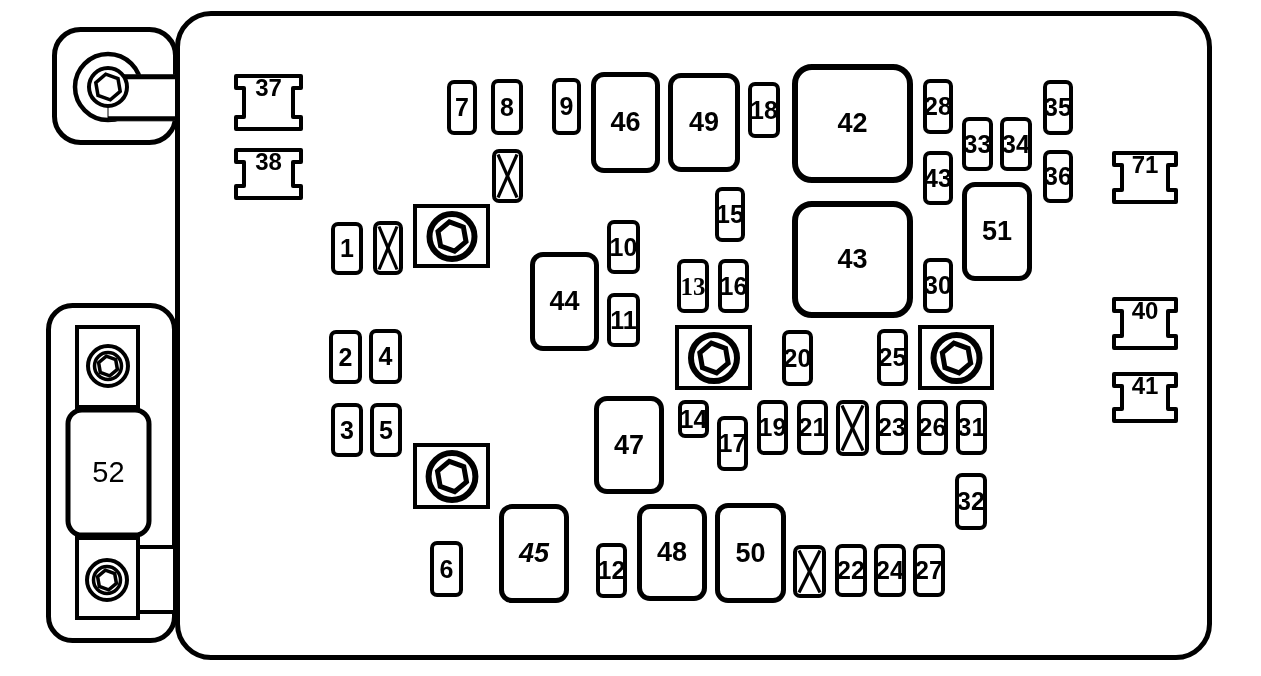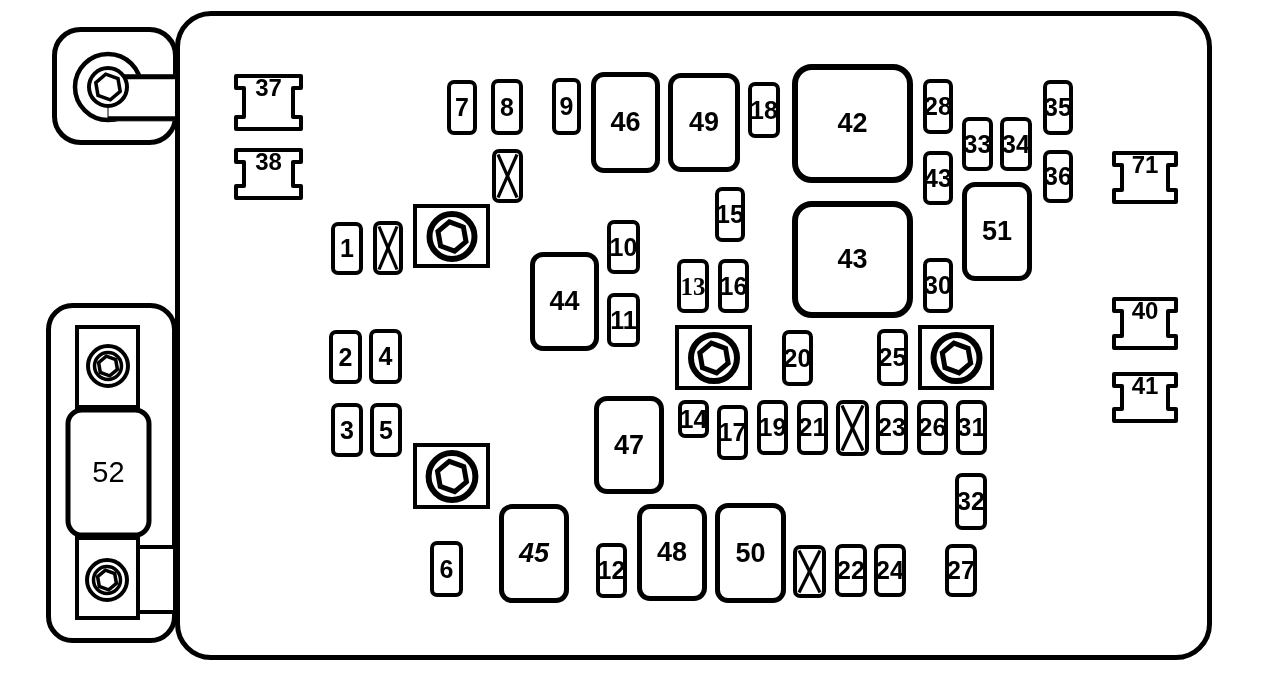--- a/index.html
+++ b/index.html
@@ -115,21 +115,21 @@
       </div>
       <div class="fuse small" style="left: 678px; top: 400px; width: 31px; height: 38px;">
         <span class="lbl">14</span>
       </div>
       <div class="fuse small" style="left: 715px; top: 187px; width: 30px; height: 55px;">
         <span class="lbl">15</span>
       </div>
       <div class="fuse small" style="left: 718px; top: 259px; width: 31px; height: 54px;">
         <span class="lbl">16</span>
       </div>
-      <div class="fuse small" style="left: 717px; top: 405px; width: 31px; height: 55px;">
+      <div class="fuse small" style="left: 717px; top: 416px; width: 31px; height: 55px;">
         <span class="lbl">17</span>
       </div>
       <div class="fuse small" style="left: 748px; top: 82px; width: 32px; height: 56px;">
         <span class="lbl">18</span>
       </div>
       <div class="fuse small" style="left: 757px; top: 400px; width: 31px; height: 55px;">
         <span class="lbl">19</span>
       </div>
       <div class="fuse small" style="left: 782px; top: 330px; width: 31px; height: 56px;">
         <span class="lbl">20</span>
@@ -145,21 +145,21 @@
       </div>
       <div class="fuse small" style="left: 874px; top: 544px; width: 32px; height: 53px;">
         <span class="lbl">24</span>
       </div>
       <div class="fuse small" style="left: 877px; top: 329px; width: 31px; height: 57px;">
         <span class="lbl">25</span>
       </div>
       <div class="fuse small" style="left: 917px; top: 400px; width: 31px; height: 55px;">
         <span class="lbl">26</span>
       </div>
-      <div class="fuse small" style="left: 913px; top: 544px; width: 32px; height: 53px; margin-left: 32px;">
+      <div class="fuse small" style="left: 913px; top: 544px; width: 32px; height: 53px;">
         <span class="lbl">27</span>
       </div>
       <div class="fuse small" style="left: 923px; top: 79px; width: 30px; height: 55px;">
         <span class="lbl">28</span>
       </div>
       <div class="fuse small" style="left: 923px; top: 151px; width: 30px; height: 54px;">
         <span class="lbl">43</span>
       </div>
       <div class="fuse small" style="left: 923px; top: 258px; width: 30px; height: 55px;">
         <span class="lbl">30</span>

